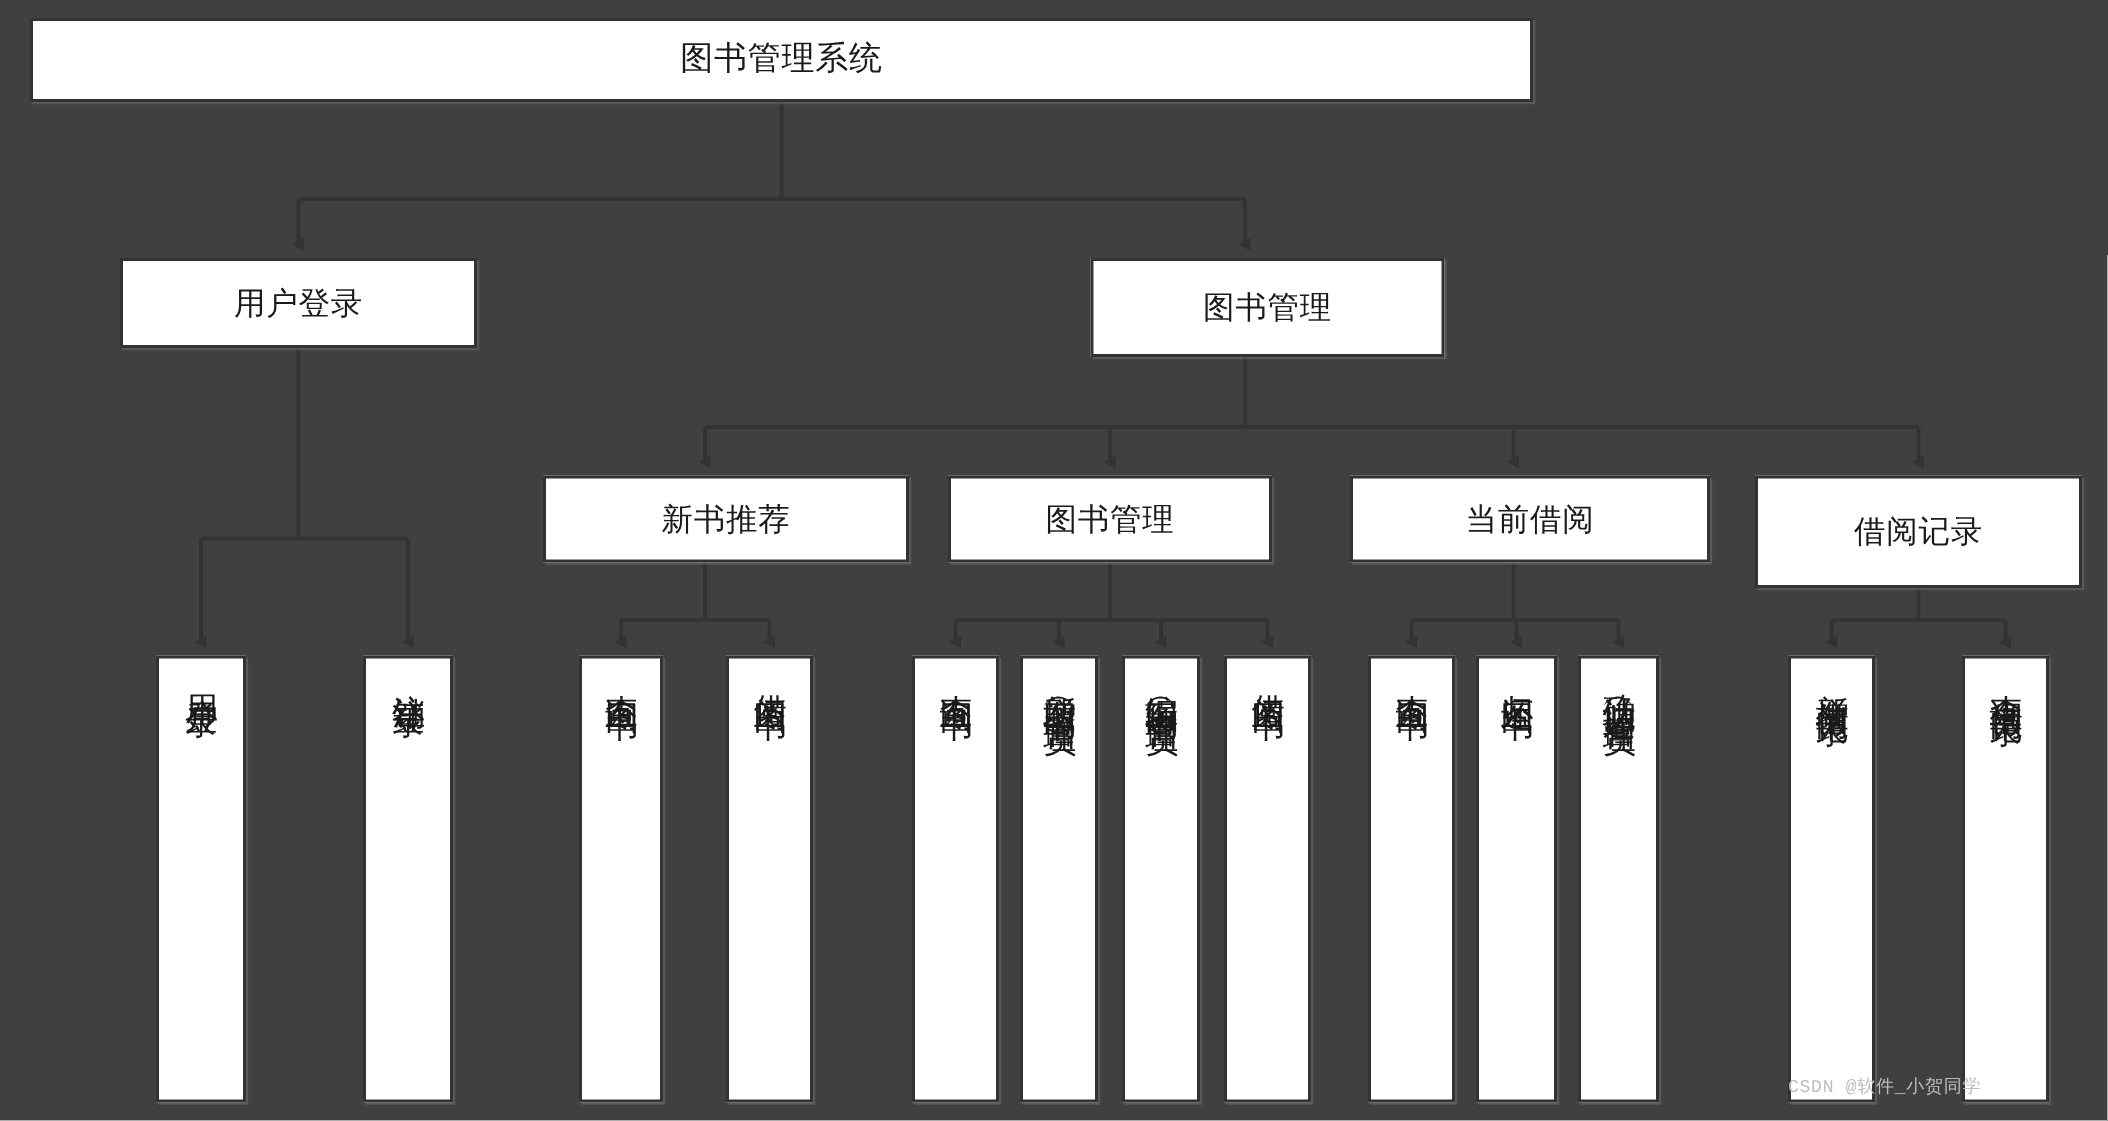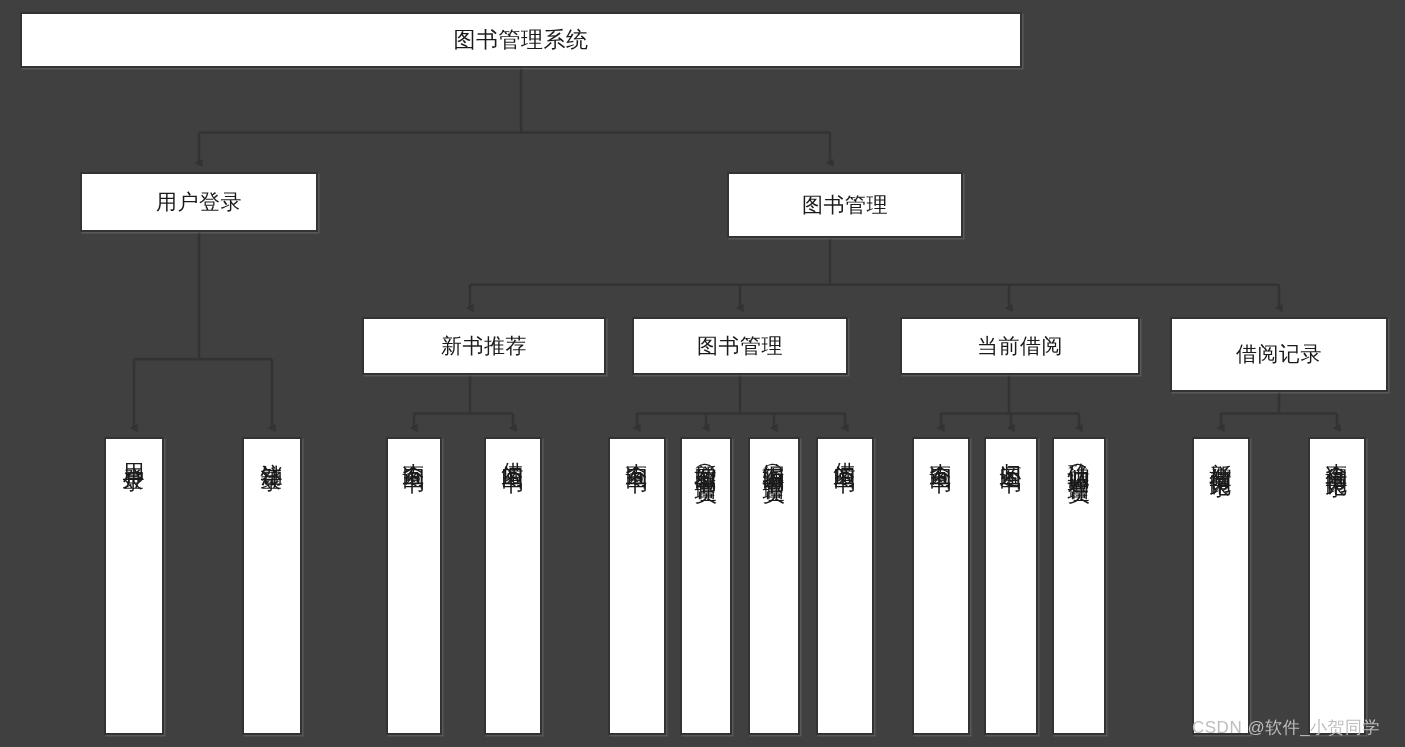--- a/index.html
+++ b/index.html
@@ -62,25 +62,25 @@
     line-height: 1.05;
     letter-spacing: 3px;
     white-space: pre;
     height: auto;
     max-height: 100%;
   }
   .watermark {
     position: absolute;
     z-index: 5;
     color: #bdbdbd;
-    font-size: 17px;
+    font-size: 12px;
     letter-spacing: 0.5px;
     white-space: nowrap;
     pointer-events: none;
-    font-family: Liberation Sans, sans-serif;
+    font-family: Liberation Mono, monospace;
   }
 </style>
 </head>
 <body>
 
 <div id="diagram-root">
 
   <svg id="diagram-svg" viewBox="0 0 1405 747" xmlns="http://www.w3.org/2000/svg" aria-hidden="true">
     <defs>
       <marker id="arrowhead" markerWidth="9" markerHeight="9" refX="4.5" refY="4.3" orient="auto" markerUnits="userSpaceOnUse">

